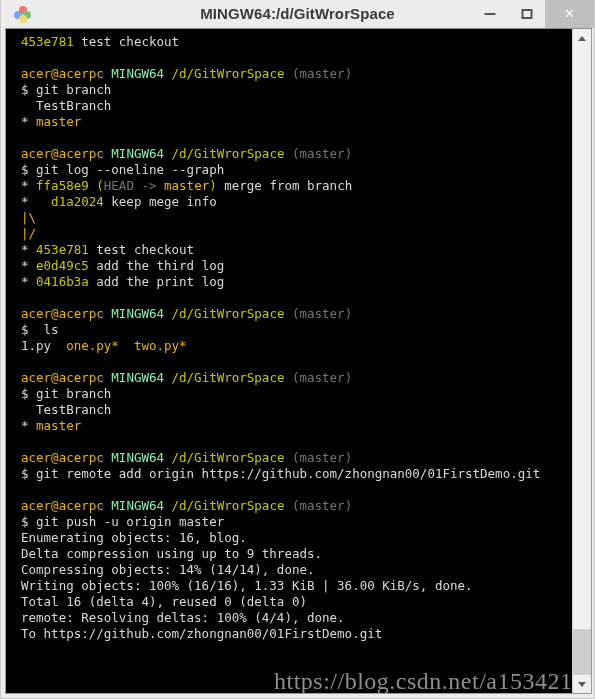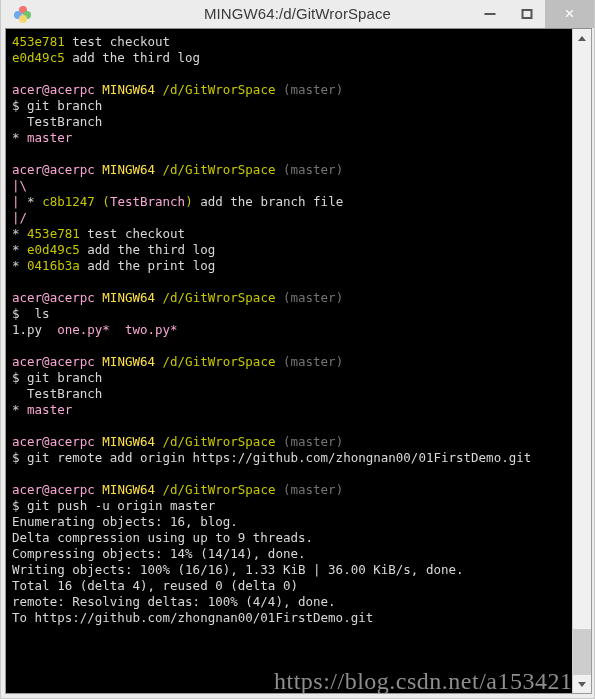--- a/index.html
+++ b/index.html
@@ -56,20 +56,21 @@
   #title-text {
     position: absolute;
     left: 0; right: 0;
     text-align: center;
     font-size: 15px;
     color: #3b3b3b;
     letter-spacing: 0.1px;
     font-family: "Liberation Sans", sans-serif;
     line-height: 28px;
     pointer-events: none;
+    font-weight: bold;
   }
 
   #window-controls {
     position: absolute;
     right: 0;
     top: 0;
     height: 28px;
     display: flex;
   }
   .wbtn {
@@ -133,26 +134,27 @@
     font-family: "DejaVu Sans Mono", "Liberation Mono", monospace;
     font-size: 12.5px;
     line-height: 16px;
     padding: 5px 0 0 6px;
     box-sizing: border-box;
     color: #d8d8d8;
   }
   .line {
     white-space: pre;
     height: 16px;
+    margin-left: 9px;
   }
   .blank { height: 16px; }
 
   
-  .c-green   { color: #f9a8d4; }
-  .c-magenta { color: #fde047; }
+  .c-green   { color: #eab308; }
+  .c-magenta { color: #86efac; }
   .c-yellow  { color: #c7c700; }
   .c-cyan    { color: #737373; }
   .c-white   { color: #d8d8d8; }
 
   
   #watermark {
     position: absolute;
     left: 268px;
     bottom: 4px;
     font-family: "Liberation Serif", "DejaVu Serif", serif;
@@ -229,30 +231,31 @@
         <span class="glyph glyph-close">×</span>
       </div>
     </div>
   </div>
 
   <div id="term-outer">
 
     <div id="term">
       <div id="term-lines">
           <div class="line"><span class="c-yellow">453e781</span><span class="c-white"> test checkout</span></div>
-          <div class="line"><span class="c-yellow">e0d49c5</span><span class="c-white"> add the third log</span></div>
           <div class="line blank"></div>
           <div class="line"><span class="c-green">acer@acerpc</span><span class="c-white"> </span><span class="c-magenta">MINGW64</span><span class="c-white"> </span><span class="c-yellow">/d/GitWrorSpace</span><span class="c-white"> </span><span class="c-cyan">(master)</span></div>
           <div class="line"><span class="c-white">$ git branch</span></div>
           <div class="line"><span class="c-white">  TestBranch</span></div>
           <div class="line"><span class="c-white">* </span><span class="c-green">master</span></div>
           <div class="line blank"></div>
           <div class="line"><span class="c-green">acer@acerpc</span><span class="c-white"> </span><span class="c-magenta">MINGW64</span><span class="c-white"> </span><span class="c-yellow">/d/GitWrorSpace</span><span class="c-white"> </span><span class="c-cyan">(master)</span></div>
+          <div class="line"><span class="c-white">$ git log --oneline --graph</span></div>
+          <div class="line"><span class="c-white">* </span><span class="c-yellow">ffa58e9</span><span class="c-white"> </span><span class="c-yellow">(</span><span class="c-cyan">HEAD -&gt; </span><span class="c-green">master</span><span class="c-yellow">)</span><span class="c-white"> merge from branch</span></div>
+          <div class="line"><span class="c-white">*   </span><span class="c-yellow">d1a2024</span><span class="c-white"> keep mege info</span></div>
           <div class="line"><span class="c-green">|\</span></div>
-          <div class="line"><span class="c-green">| </span><span class="c-white">* </span><span class="c-yellow">c8b1247</span><span class="c-white"> </span><span class="c-yellow">(</span><span class="c-green">TestBranch</span><span class="c-yellow">)</span><span class="c-white"> add the branch file</span></div>
           <div class="line"><span class="c-green">|/</span></div>
           <div class="line"><span class="c-white">* </span><span class="c-yellow">453e781</span><span class="c-white"> test checkout</span></div>
           <div class="line"><span class="c-white">* </span><span class="c-yellow">e0d49c5</span><span class="c-white"> add the third log</span></div>
           <div class="line"><span class="c-white">* </span><span class="c-yellow">0416b3a</span><span class="c-white"> add the print log</span></div>
           <div class="line blank"></div>
           <div class="line"><span class="c-green">acer@acerpc</span><span class="c-white"> </span><span class="c-magenta">MINGW64</span><span class="c-white"> </span><span class="c-yellow">/d/GitWrorSpace</span><span class="c-white"> </span><span class="c-cyan">(master)</span></div>
           <div class="line"><span class="c-white">$  ls</span></div>
           <div class="line"><span class="c-white">1.py</span><span class="c-white">  </span><span class="c-green">one.py*</span><span class="c-white">  </span><span class="c-green">two.py*</span></div>
           <div class="line blank"></div>
           <div class="line"><span class="c-green">acer@acerpc</span><span class="c-white"> </span><span class="c-magenta">MINGW64</span><span class="c-white"> </span><span class="c-yellow">/d/GitWrorSpace</span><span class="c-white"> </span><span class="c-cyan">(master)</span></div>

